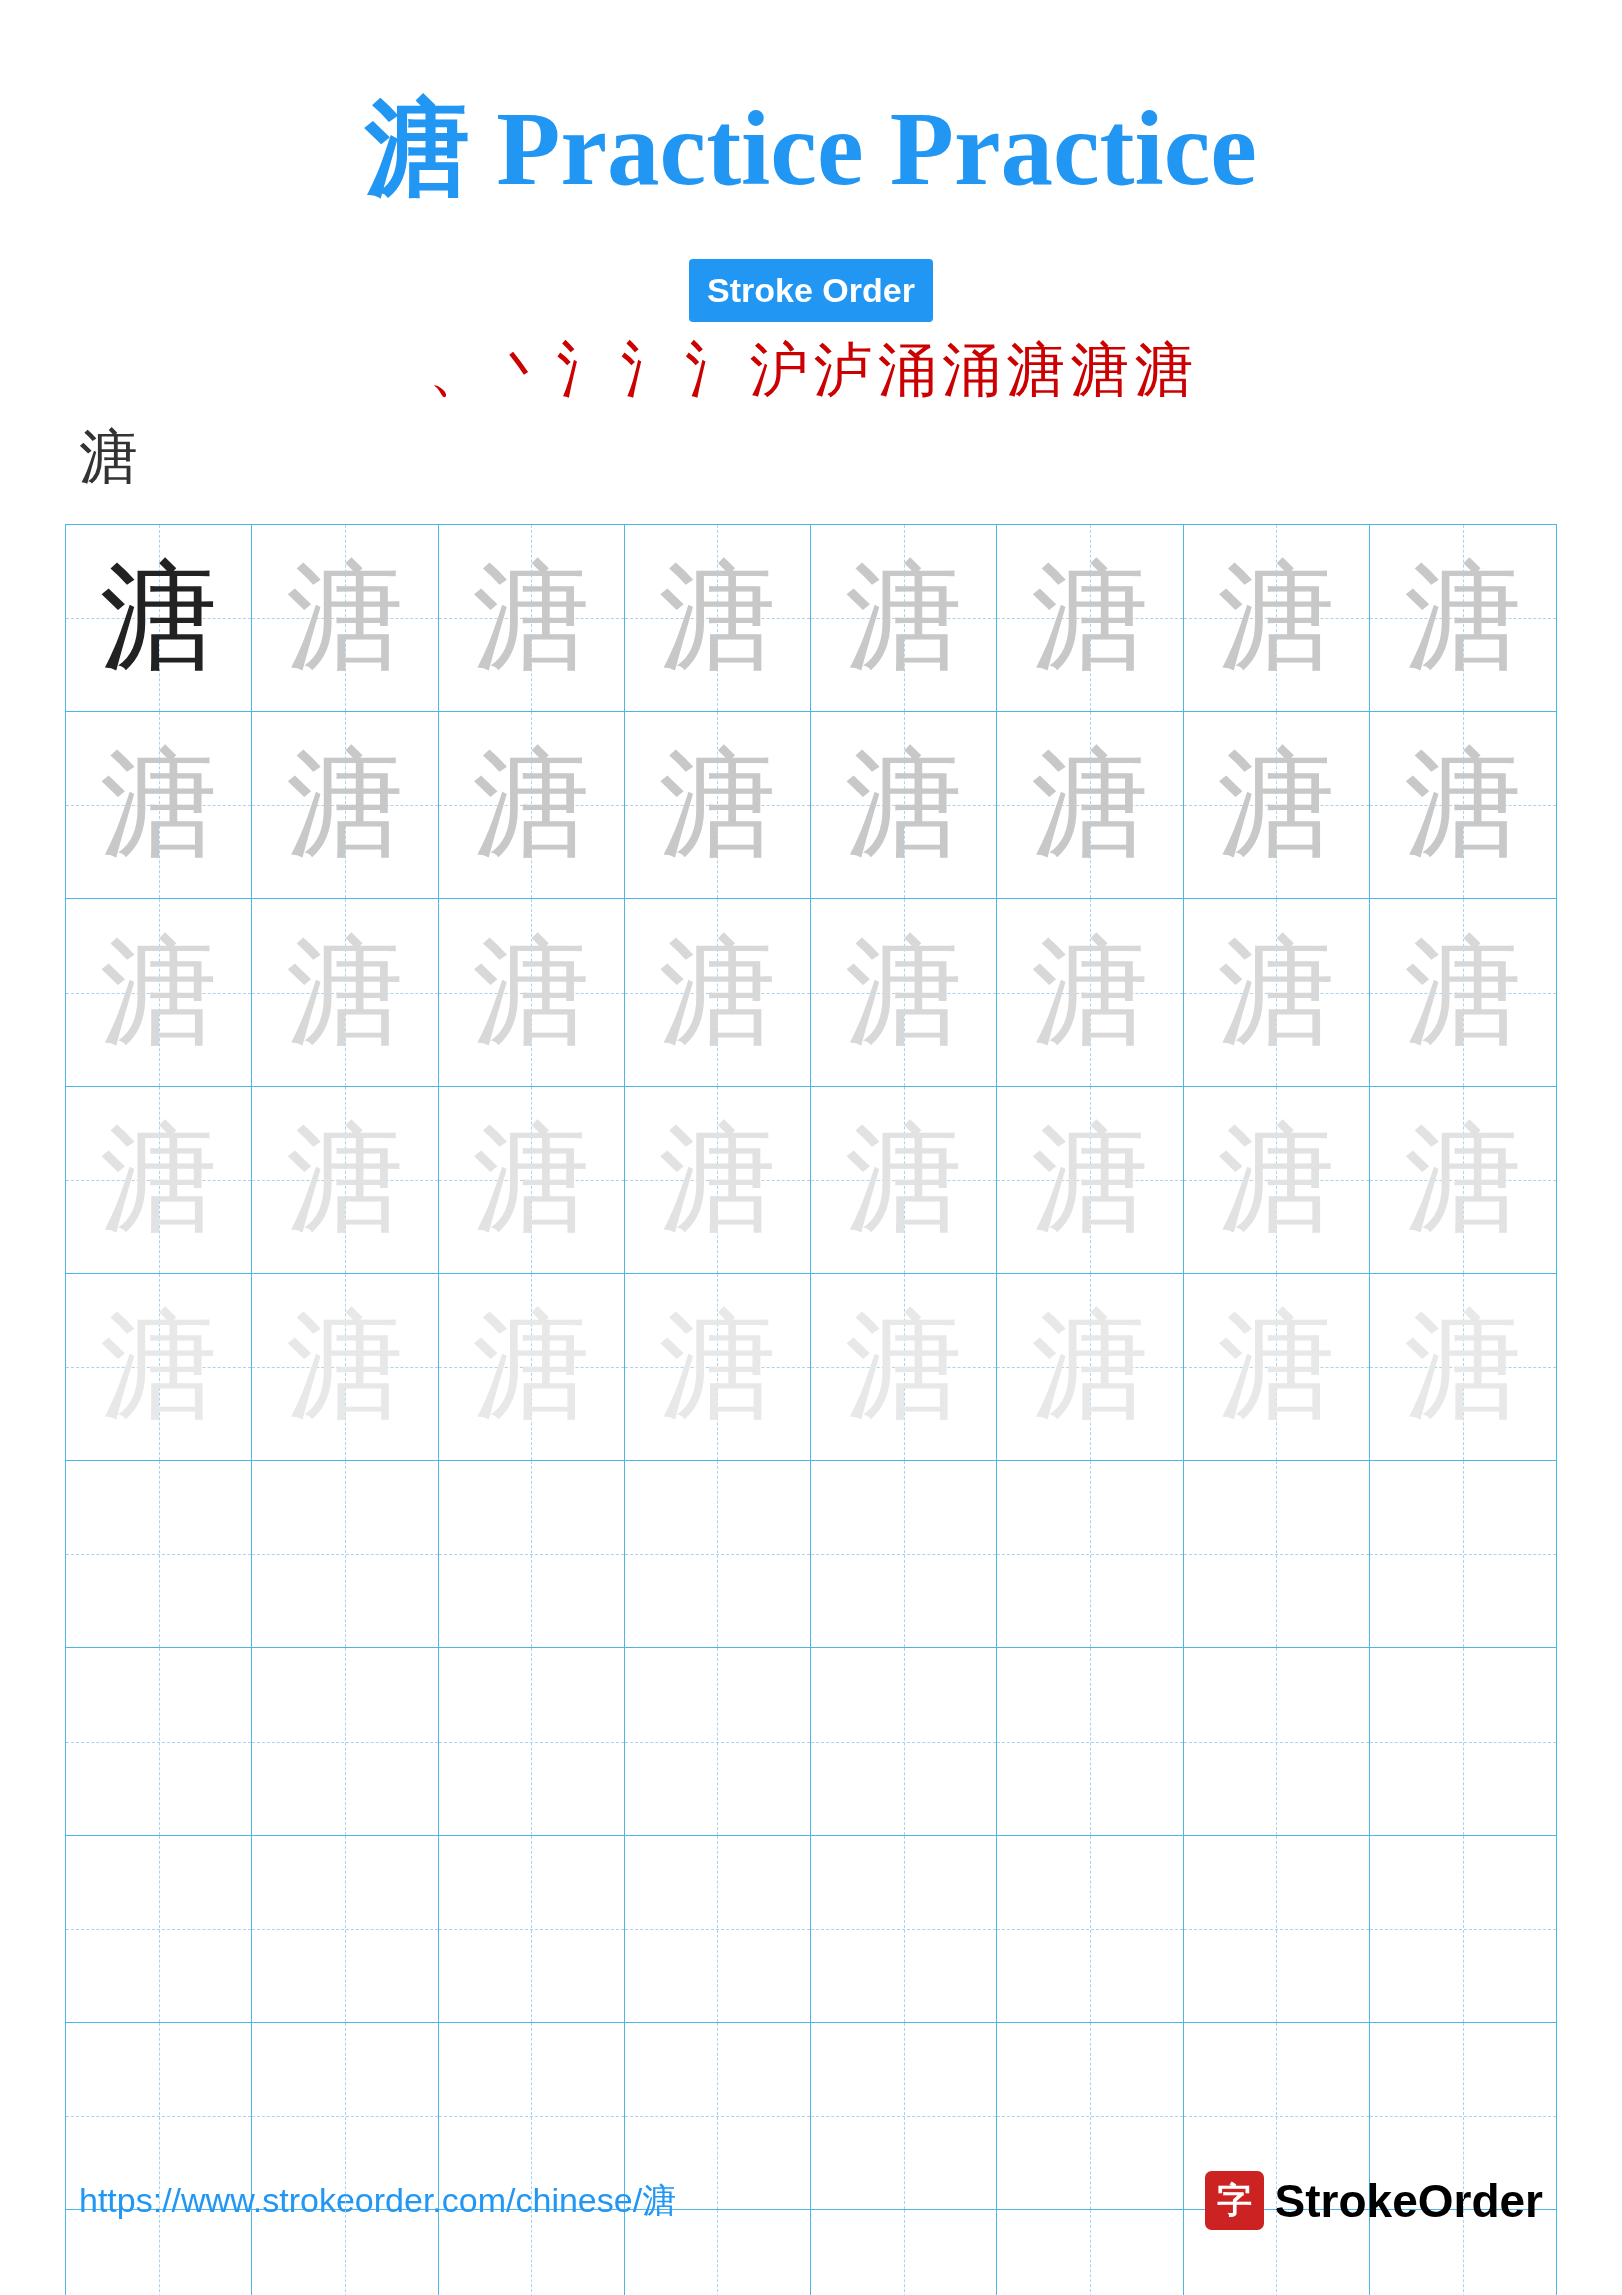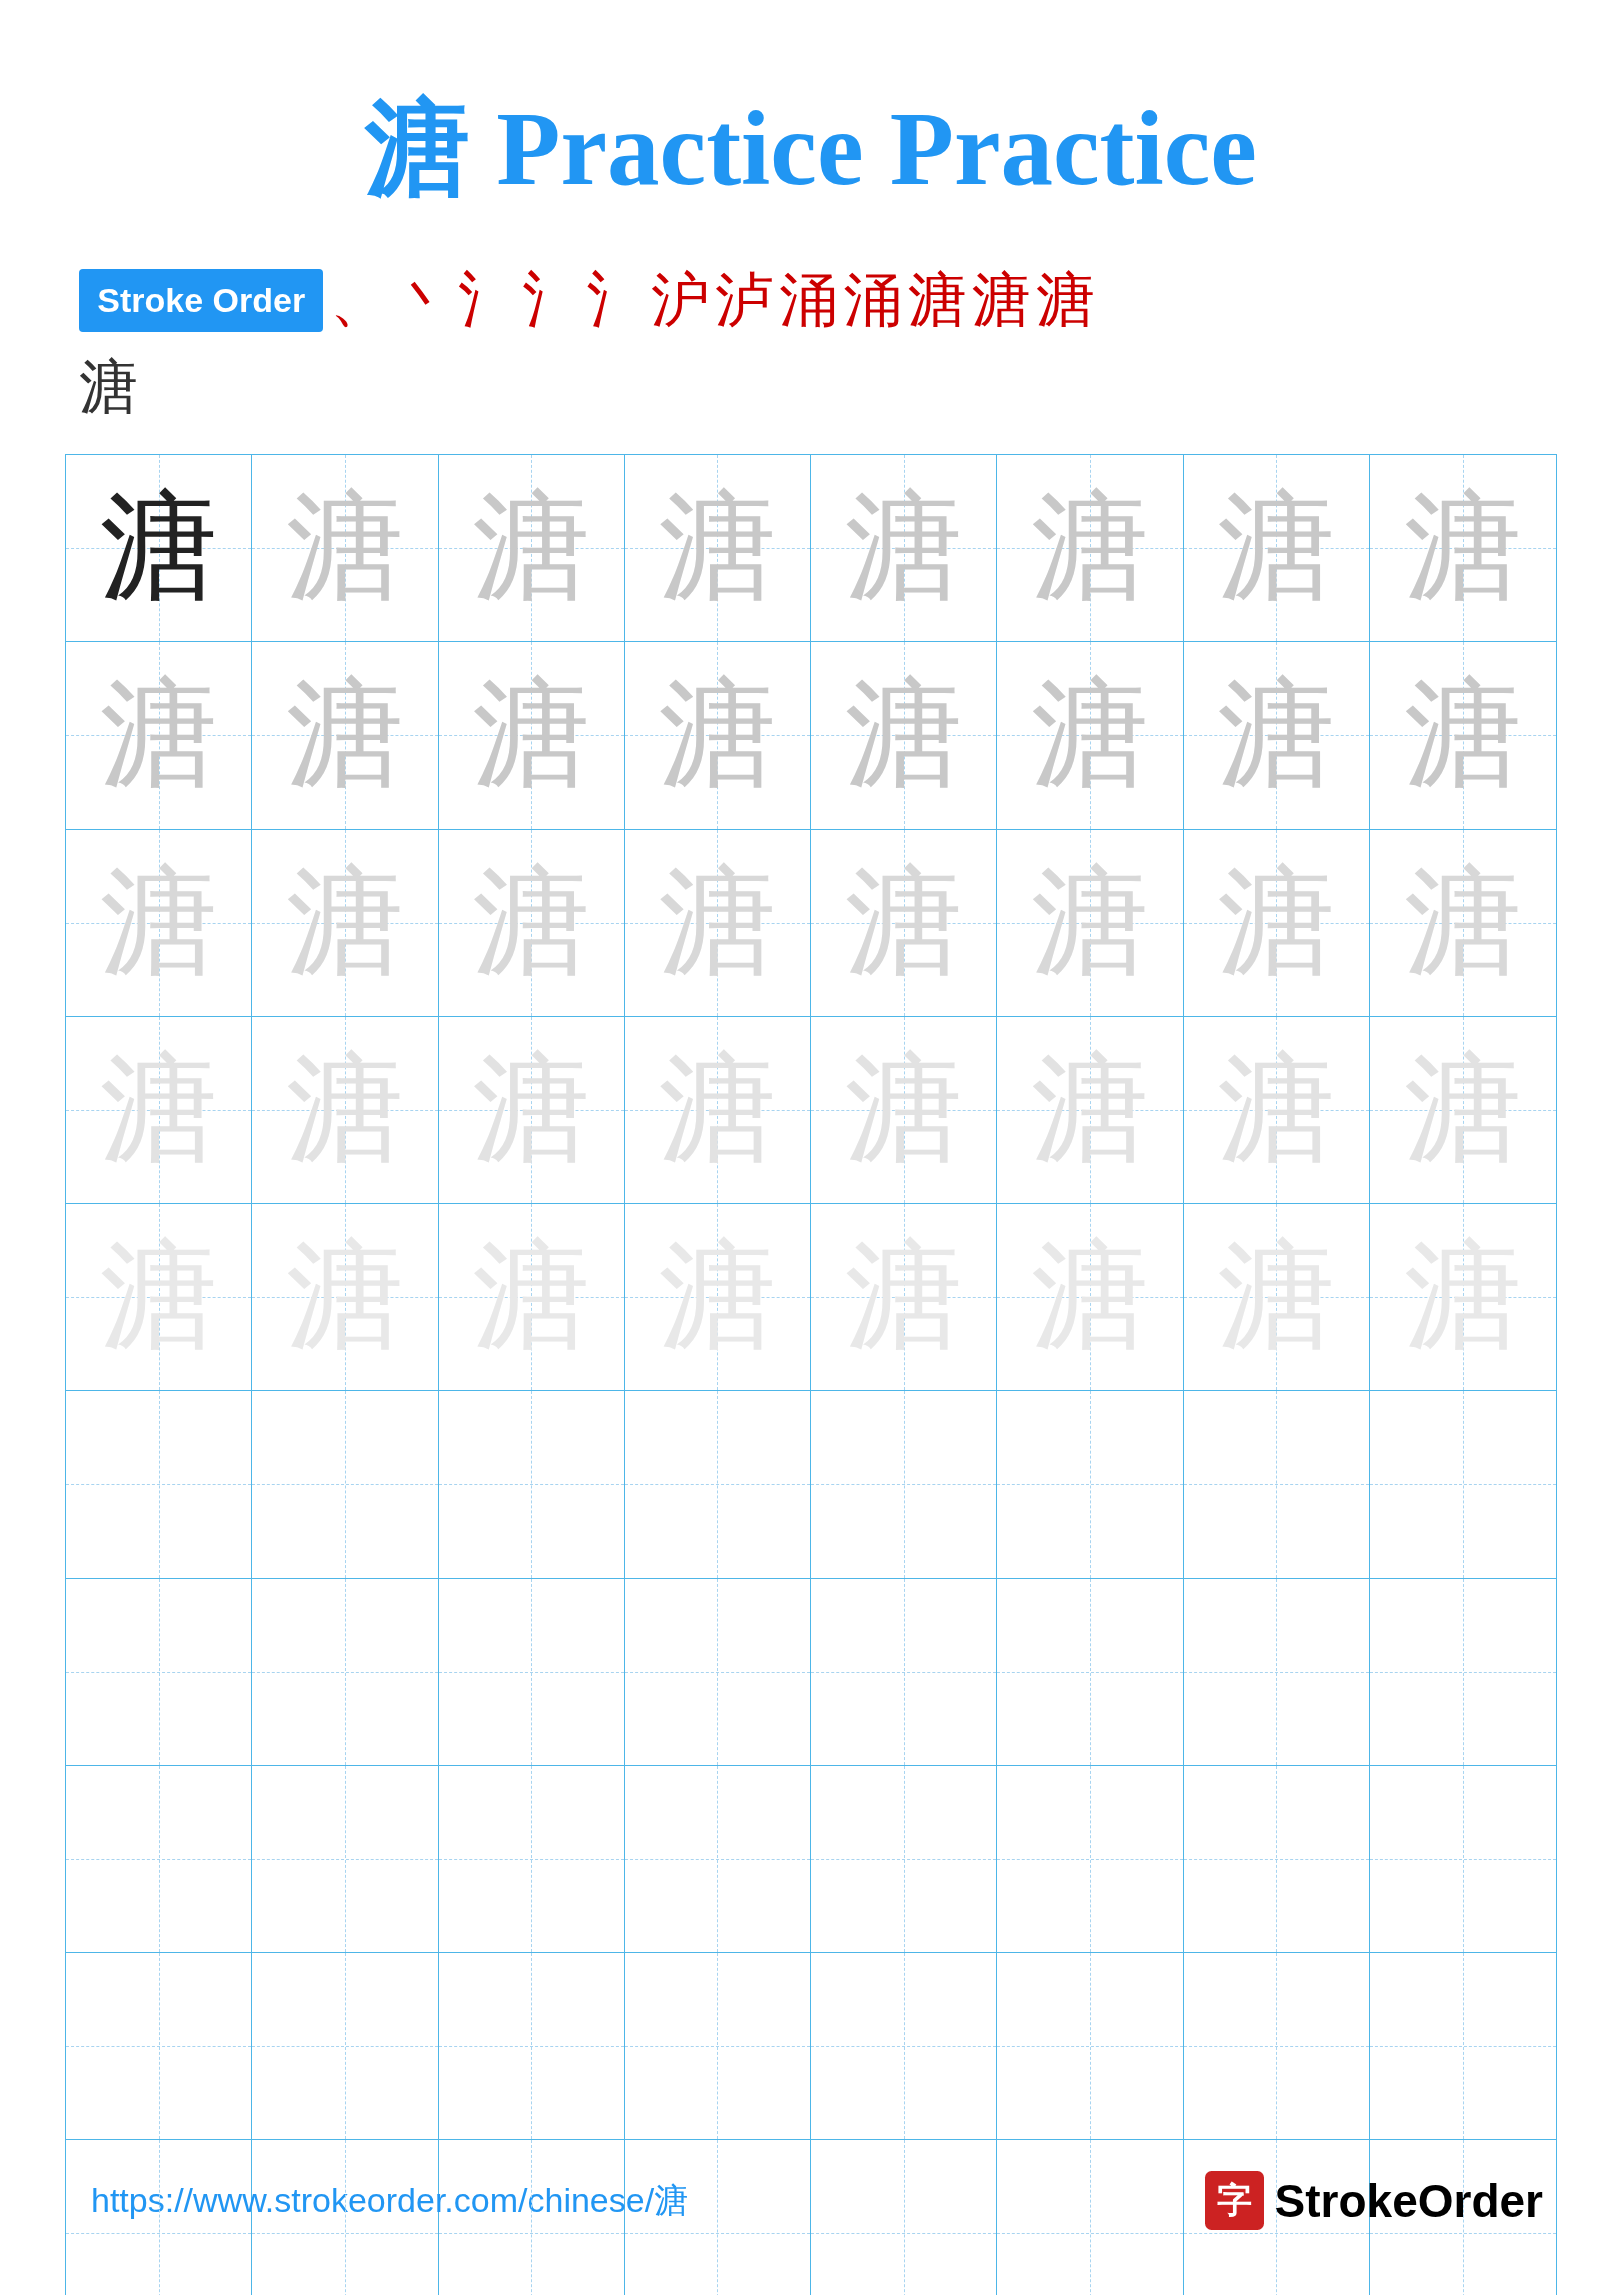--- a/index.html
+++ b/index.html
@@ -32,20 +32,21 @@
       padding: 0 79px;
       margin-bottom: 26px;
     }
     .stroke-order-row {
       display: flex;
       align-items: center;
       flex-wrap: wrap;
       gap: 6.5px;
       font-size: 59px;
       line-height: 1.4;
+      flex-direction: column;
     }
     .stroke-order-badge {
       background: #2196F3;
       color: #ffffff;
       font-family: sans-serif;
       font-size: 34px;
       padding: 7.9px 18.3px;
       border-radius: 3.9px;
       font-weight: bold;
       white-space: nowrap;
@@ -148,21 +149,20 @@
       right: 0;
       display: flex;
       justify-content: space-between;
       align-items: center;
       padding: 0 79px;
     }
     .footer-url {
       color: #2196F3;
       font-family: sans-serif;
       font-size: 34px;
-      margin-left: 12px;
     }
     .footer-logo {
       display: flex;
       align-items: center;
       gap: 10.5px;
     }
     .footer-logo-icon {
       width: 59px;
       height: 59px;
       background: #cc2222;

